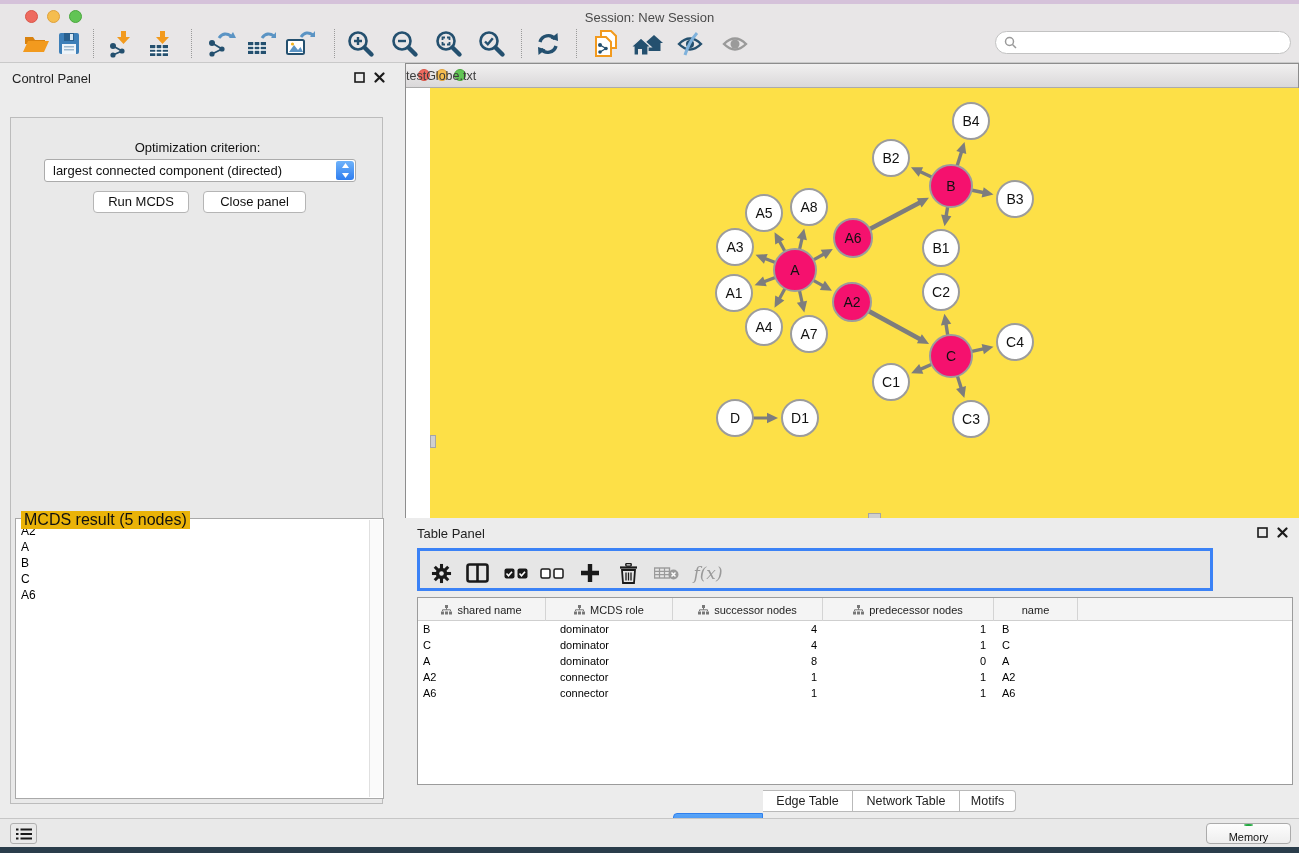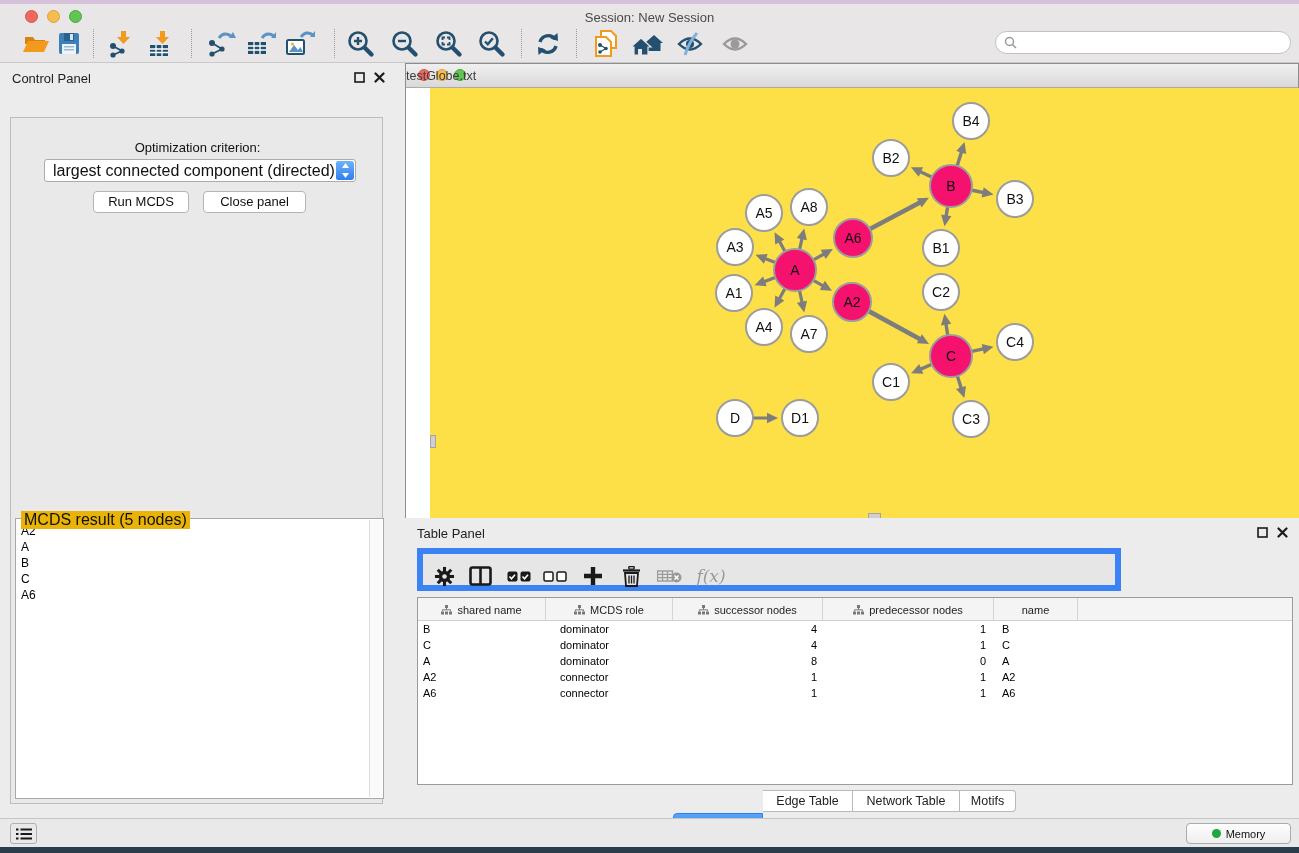--- a/index.html
+++ b/index.html
@@ -27,56 +27,56 @@
   .control-panel { position:absolute; left:0; top:63px; width:391px; height:755px; background:#ececec; }
   .panel-title { position:absolute; left:12px; top:8px; font-size:13px; color:#222; }
   .panel-btns { position:absolute; top:9px; display:flex; gap:9px; }
   .cp-tabs { position:absolute; left:77px; top:33px; display:flex; }
   .cp-tab { height:22px; line-height:21px; text-align:center; font-size:13px; background:#fff; border:1px solid #b9b9b9; border-left:none; color:#222; cursor:default; }
   .cp-tab:first-child { border-left:1px solid #b9b9b9; border-radius:4px 0 0 4px; }
   .cp-tab:last-child { border-radius:0 4px 4px 0; }
   .cp-tab.sel { background:linear-gradient(#58a4f8,#2e7fed); color:#fff; border-color:#2e7fed; border-radius:4px; }
   .cp-box { position:absolute; left:10px; top:54px; width:373px; height:687px; background:#e9e9e9; border:1px solid #bcbcbc; }
   .opt-label { position:absolute; left:0; width:373px; top:22px; text-align:center; font-size:13px; color:#111; }
-  .combo { position:absolute; left:33px; top:41px; width:312px; height:23px; background:#fff; border:1px solid #ababab; border-radius:3px; font-size:16px; line-height:21px; padding-left:8px; color:#111; }
+  .combo { position:absolute; left:33px; top:41px; width:312px; height:23px; background:#fff; border:1px solid #ababab; border-radius:3px; font-size:13px; line-height:21px; padding-left:8px; color:#111; }
   .combo-spin { position:absolute; right:1px; top:1px; width:18px; height:19px; border-radius:2px 3px 3px 2px; background:linear-gradient(#6fb3fa,#2f7ef0); display:flex; align-items:center; justify-content:center; }
   .btn { position:absolute; height:22px; background:#fff; border:1px solid #b5b5b5; border-radius:4px; font-size:13px; text-align:center; line-height:20px; color:#111; }
   .fieldset { position:absolute; left:4px; top:393px; width:369px; height:288px; }
   .fieldset .fs-border { position:absolute; left:0; top:7px; width:100%; height:281px; border:1px solid #a9a9a9; background:#fff; }
   .fs-legend { position:absolute; left:6px; top:0; background:#eab308; padding:0 3px; font-size:16px; color:#111; z-index:2; }
   .mcds-list { position:absolute; left:2px; top:12px; width:350px; height:272px; overflow:hidden; }
   .mcds-item { font-size:12px; line-height:16px; padding-left:4px; color:#000; }
   .mcds-scroll { position:absolute; right:2px; top:9px; width:13px; height:277px; background:#fafafa; border-left:1px solid #e0e0e0; }
   
   .net-frame { position:absolute; left:405px; top:63px; width:894px; height:457px; border:1px solid #8d8d8d; background:#fff; }
   .net-titlebar { position:absolute; left:0; top:0; width:100%; height:24px; background:linear-gradient(#f1f0f0,#dad8d9); border-bottom:1px solid #ababab; }
   .net-titlebar .tl { top:5px; width:12px; height:12px; }
   .net-title { position:absolute; left:0; right:0; top:0; font-size:12.5px; color:#3d3d3d; line-height:24px; }
   .net-canvas { position:absolute; left:0; top:24px; width:1046px; height:431px; background:#fde047; overflow:hidden;margin-left:24px; }
   .scroll-thumb { position:absolute; background:#cfcfcf; border:1px solid #a5a5a5; }
   .resize-grip { position:absolute; right:1px; bottom:1px; width:13px; height:13px; }
   
   .table-panel { position:absolute; left:405px; top:518px; width:894px; height:300px; background:#ececec; }
-  .tp-toolbar { position:absolute; left:12px; top:30px; width:704px; height:43px; background:#e6e6e6; border:6px solid #3b82f6; }
+  .tp-toolbar { position:absolute; left:12px; top:30px; width:796px; height:43px; background:#e6e6e6; border:3px solid #3b82f6; }
   .tp-ico { position:absolute; top:7px; width:30px; height:30px; display:flex; align-items:center; justify-content:center; }
   .fx { font-family:"DejaVu Serif","Liberation Serif",serif; font-style:italic; font-size:17px; color:#9a9a9a; }
   .tbl { position:absolute; left:12px; top:79px; width:876px; height:188px; background:#fff; border:1px solid #9b9b9b; overflow:hidden; }
   .thead { display:flex; height:23px; background:#f4f4f4; border-bottom:1px solid #cfcfcf; }
   .th { display:flex; align-items:center; justify-content:center; gap:5px; font-size:11px; color:#222; border-right:1px solid #d4d4d4; height:23px; }
   .tr { display:flex; height:16px; }
   .td { font-size:11px; line-height:16px; color:#000; white-space:nowrap; overflow:hidden; }
   .bt-tabs { position:absolute; left:268px; top:272px; display:flex; }
   .bt { height:22px; line-height:21px; text-align:center; font-size:12.5px; background:#fff; border:1px solid #b9b9b9; border-left:none; color:#222; }
   .bt:first-child { border-left:1px solid #b9b9b9; border-radius:4px 0 0 4px; }
   .bt:last-child { border-radius:0 4px 4px 0; }
   .bt.sel { background:linear-gradient(#58a4f8,#2e7fed); color:#fff; border-color:#2e7fed;margin-top:23px; }
   
   .status-bar { position:absolute; left:0; top:818px; width:1299px; height:29px; background:#e9e9e9; border-top:1px solid #c6c6c6; }
   .list-btn { position:absolute; left:10px; top:4px; width:27px; height:21px; border:1px solid #b0b0b0; border-radius:3px; display:flex; align-items:center; justify-content:center; background:#e9e9e9; }
-  .memory-btn { position:absolute; right:8px; top:4px; width:105px; height:21px; border:1px solid #ababab; border-radius:4px; background:linear-gradient(#fdfdfd,#eeeeee); display:flex; align-items:center; justify-content:center; gap:5px; font-size:11px; color:#111; }
+  .memory-btn { position:absolute; right:8px; top:4px; width:85px; height:21px; border:1px solid #ababab; border-radius:4px; background:linear-gradient(#fdfdfd,#eeeeee); display:flex; align-items:center; justify-content:center; gap:5px; font-size:11px; color:#111;flex-direction:column; }
   .mem-dot { width:9px; height:9px; border-radius:50%; background:#1fa83d; }
   .desktop-bottom { position:absolute; left:0; top:847px; width:1299px; height:6px; background:#2a3d4b; }
   svg { display:block; }
 </style>
 </head>
 <body>
 
 <div class="desktop-top"></div>
 <div class="desktop-bottom"></div>
 

